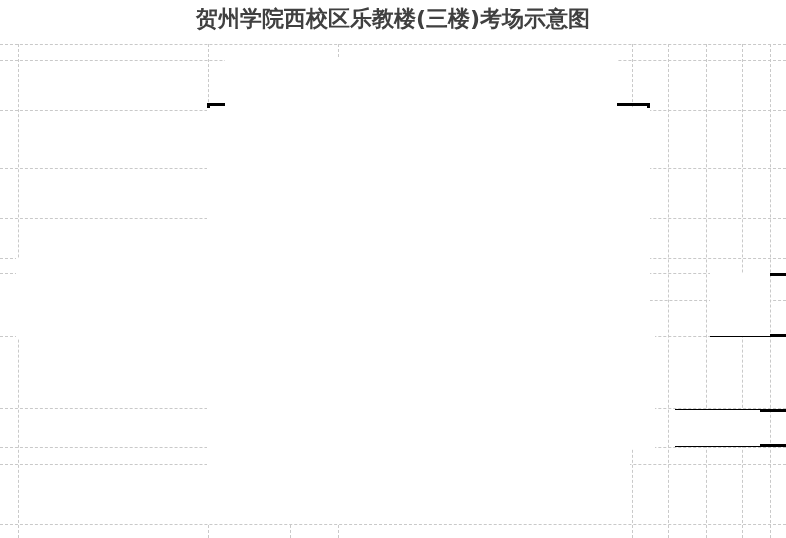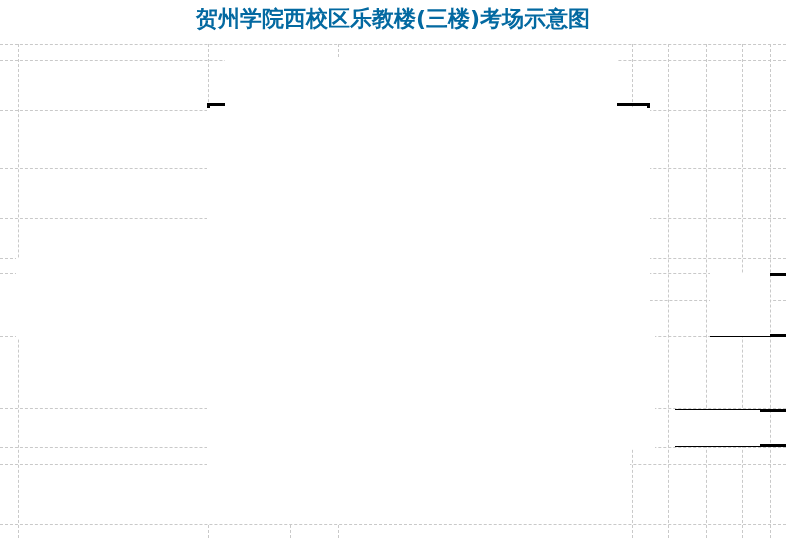--- a/index.html
+++ b/index.html
@@ -41,21 +41,21 @@
     top: 4px;
     width: 786px;
     text-align: center;
     z-index: 5;
   }
   #page-title {
     font-family: "DejaVu Sans", "Liberation Sans", sans-serif;
     font-size: 22px;
     font-weight: bold;
     letter-spacing: 0px;
-    color: #0369a1;
+    color: #404040;
     white-space: nowrap;
   }
 
   
   #floorplan {
     position: absolute;
     left: 0; top: 0;
     width: 786px; height: 538px;
     z-index: 3;
   }

